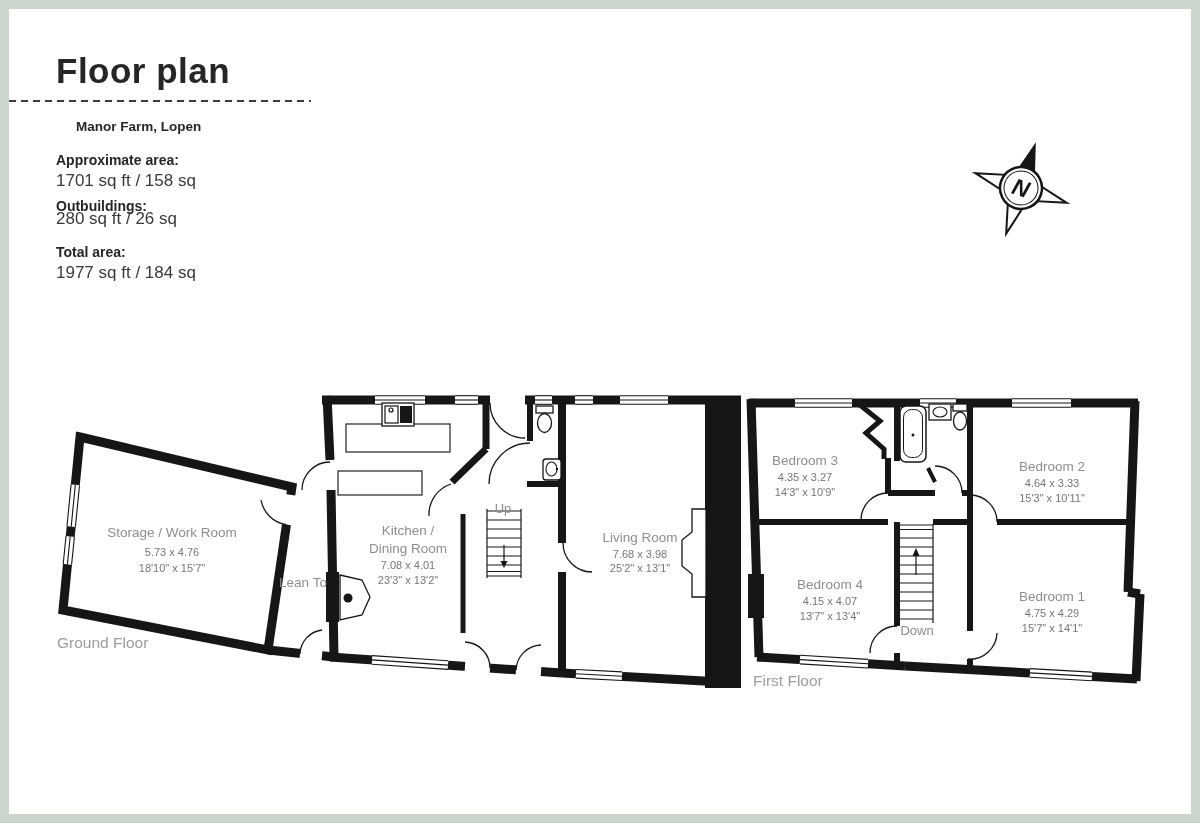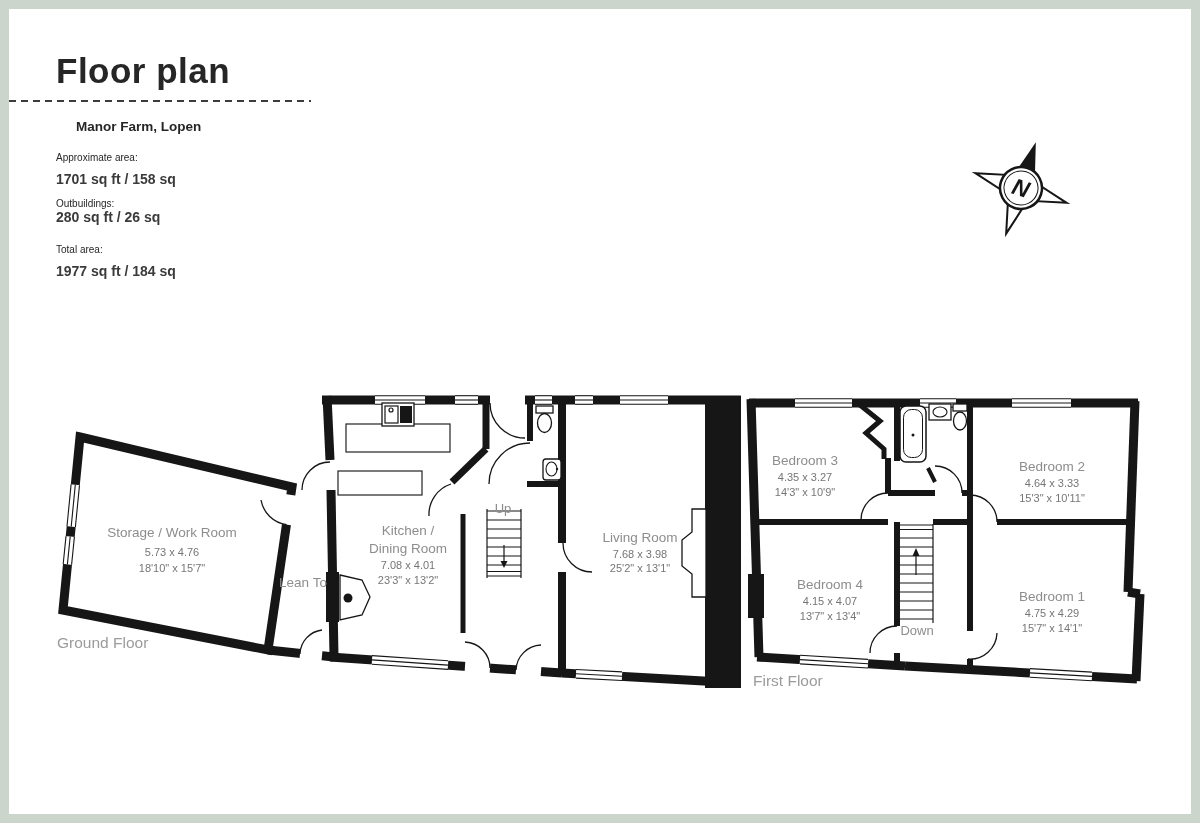--- a/index.html
+++ b/index.html
@@ -4,22 +4,22 @@
 <style>
   html,body{margin:0;padding:0;background:#e8e8e8;}
   #page{position:relative;width:1200px;height:823px;background:#ffffff;
         font-family:"Liberation Sans",sans-serif;overflow:hidden;
         box-sizing:border-box;border:9px solid #ccd5cc;}
   .abs{position:absolute;}
   #title{left:47px;top:42px;font-size:35px;font-weight:600;color:#262626;letter-spacing:.5px;}
   #dash-rule{left:0;top:91px;width:302px;height:2px;
      background:repeating-linear-gradient(90deg,#3c3c3c 0 7px,transparent 7px 12px);}
   #property{left:47px;top:110px;font-size:13.5px;font-weight:bold;color:#262626;padding-left:20px;}
-  .area-label{left:47px;font-size:10px;font-weight:normal;color:#262626;}
-  .area-value{left:47px;font-size:14px;color:#3a3a3a;font-weight:bold;}
+  .area-label{left:47px;font-size:14px;font-weight:bold;color:#262626;}
+  .area-value{left:47px;font-size:17px;color:#3a3a3a;}
   #disclaimer{left:47px;top:304px;font-size:11.5px;line-height:14.5px;color:#262626;}
   svg text{font-family:"Liberation Sans",sans-serif;}
   .room-name{font-size:13.5px;fill:#8d8d8d;}
   .room-dim{font-size:11px;fill:#767676;}
   .floor-label{font-size:15.5px;fill:#9b9b9b;}
   .stair-label{font-size:13px;fill:#8d8d8d;}
 </style>
 </head>
 <body>
 

